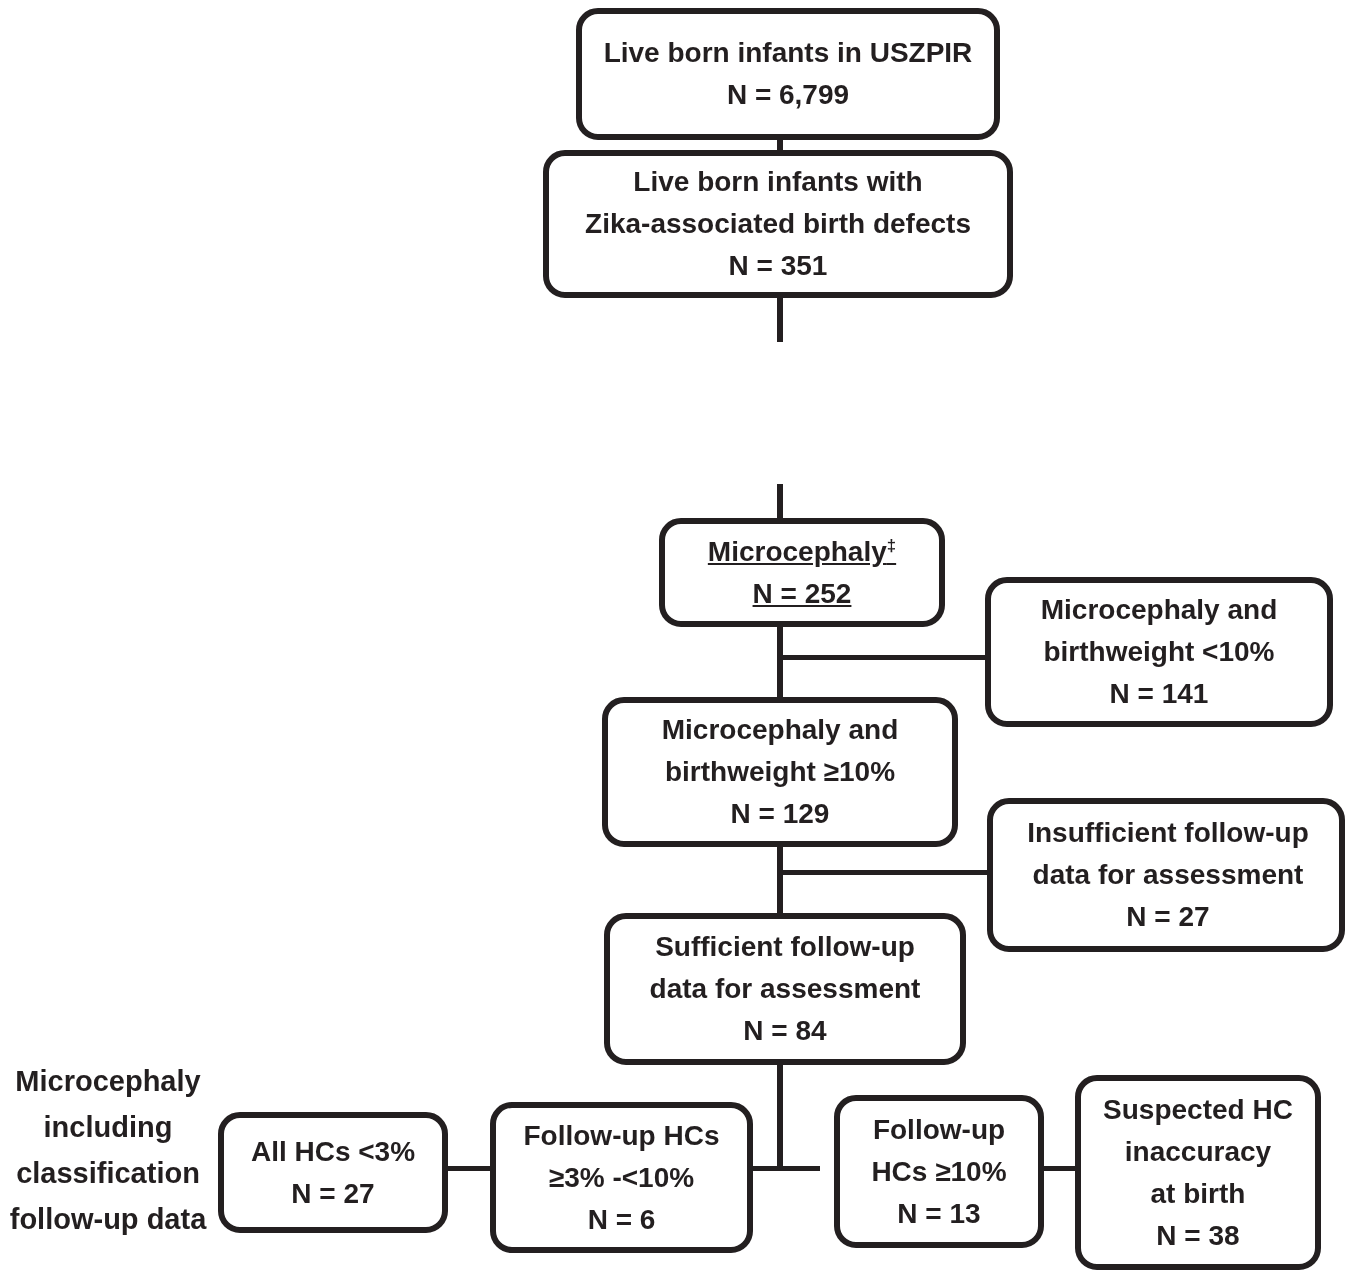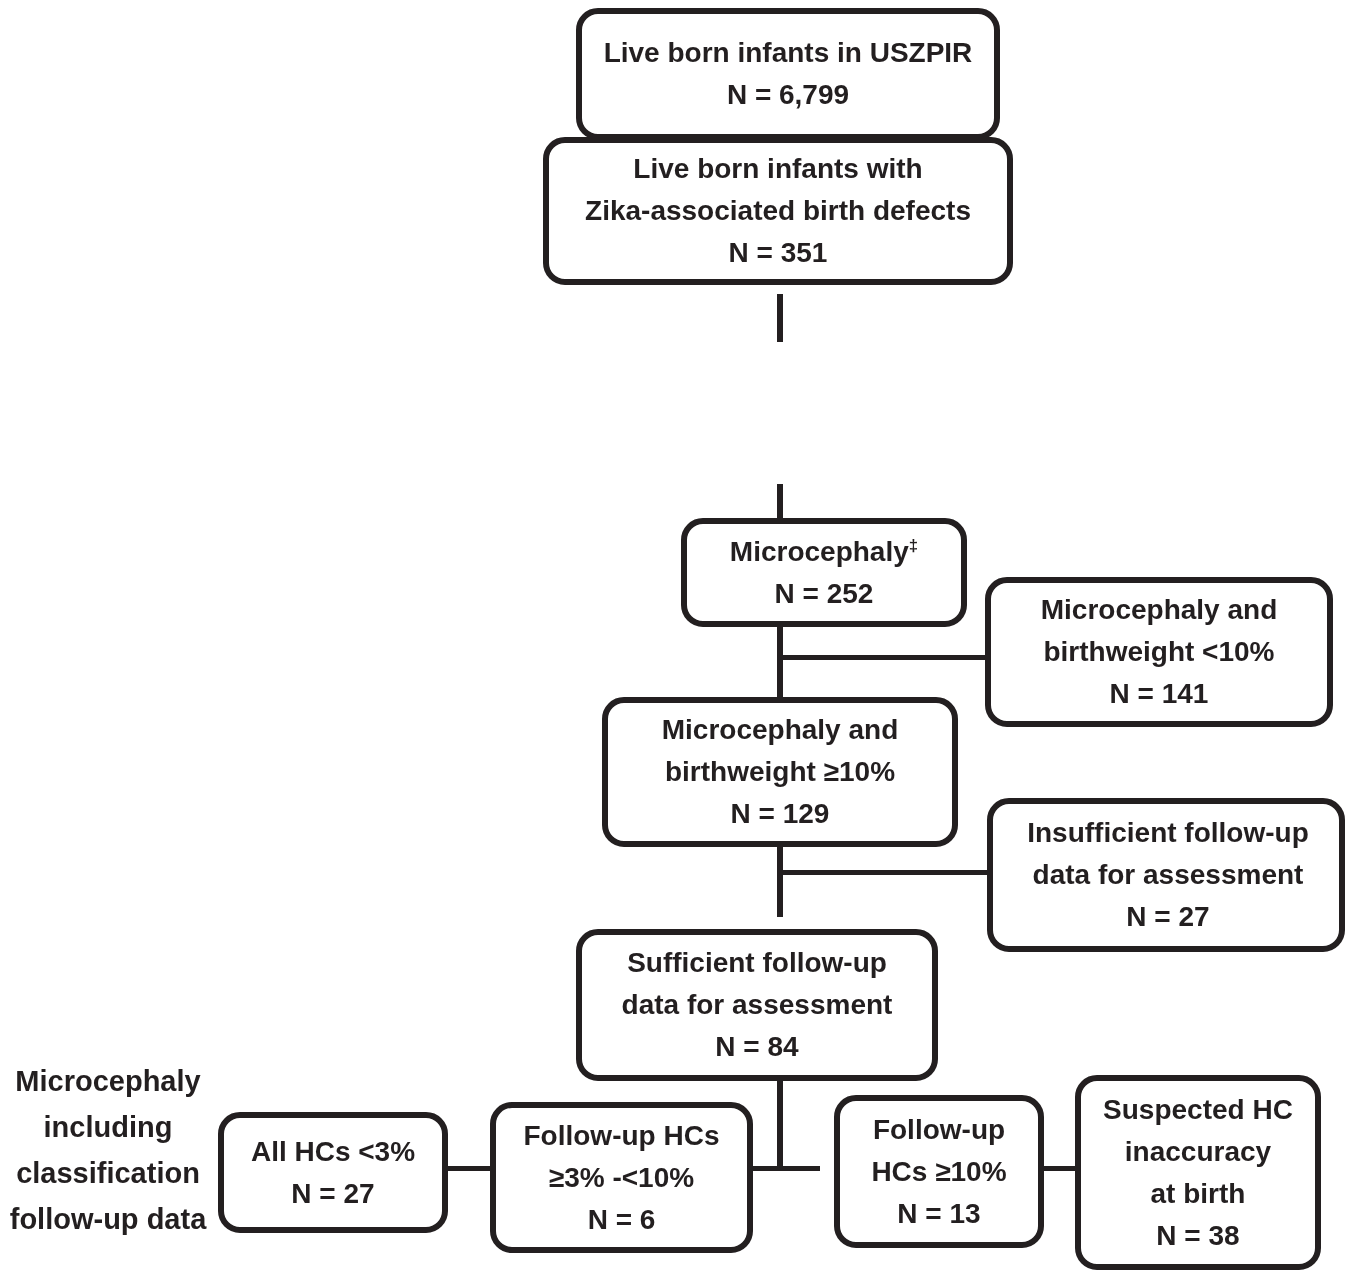--- a/index.html
+++ b/index.html
@@ -60,28 +60,28 @@
 
   <div class="hline" style="left:445px; top:1166px; width:47px; height:5px;"></div>
   <div class="hline" style="left:751px; top:1166px; width:69px; height:5px;"></div>
   <div class="hline" style="left:1026px; top:1166px; width:51px; height:5px;"></div>
 
   <div class="box" style="left:568px; top:8px; width:424px; height:132px;margin-left:8px;">
     <div>Live born infants in USZPIR</div>
     <div>N = 6,799</div>
   </div>
 
-  <div class="box" style="left:543px; top:137px; width:470px; height:148px;">
+  <div class="box" style="left:543px; top:150px; width:470px; height:148px;">
     <div>Live born infants with</div>
     <div>Zika-associated birth defects</div>
     <div>N = 351</div>
   </div>
 
 
-  <div class="box" style="left:681px; top:518px; width:286px; height:109px;">
+  <div class="box" style="left:659px; top:518px; width:286px; height:109px;text-decoration:underline;">
     <div><span>Microcephaly</span><sup>‡</sup></div>
     <div>N = 252</div>
   </div>
 
   <div class="box" style="left:985px; top:577px; width:348px; height:150px;">
     <div>Microcephaly and</div>
     <div>birthweight &lt;10%</div>
     <div>N = 141</div>
   </div>
 
@@ -90,21 +90,21 @@
     <div>birthweight ≥10%</div>
     <div>N = 129</div>
   </div>
 
   <div class="box" style="left:987px; top:798px; width:358px; height:154px;padding-left:12px;">
     <div>Insufficient follow-up</div>
     <div>data for assessment</div>
     <div>N = 27</div>
   </div>
 
-  <div class="box" style="left:576px; top:913px; width:362px; height:152px;margin-top:16px;">
+  <div class="box" style="left:604px; top:913px; width:362px; height:152px;">
     <div>Sufficient follow-up</div>
     <div>data for assessment</div>
     <div>N = 84</div>
   </div>
 
   <div class="box" style="left:218px; top:1112px; width:230px; height:121px;">
     <div>All HCs &lt;3%</div>
     <div>N = 27</div>
   </div>
 

